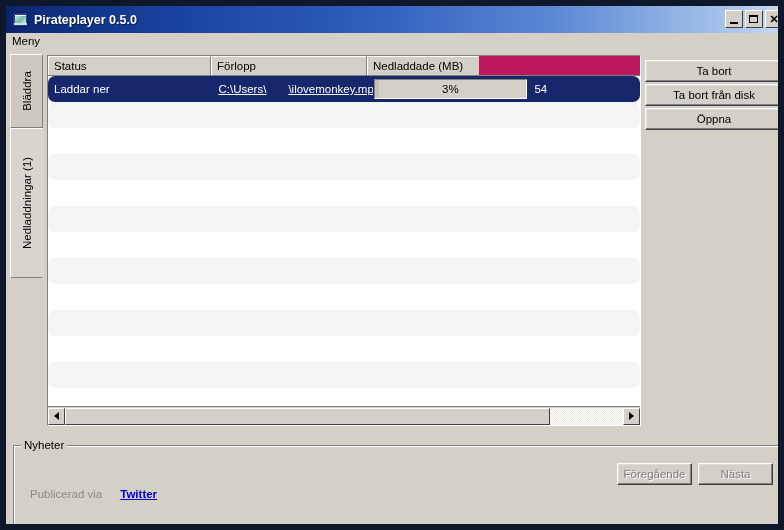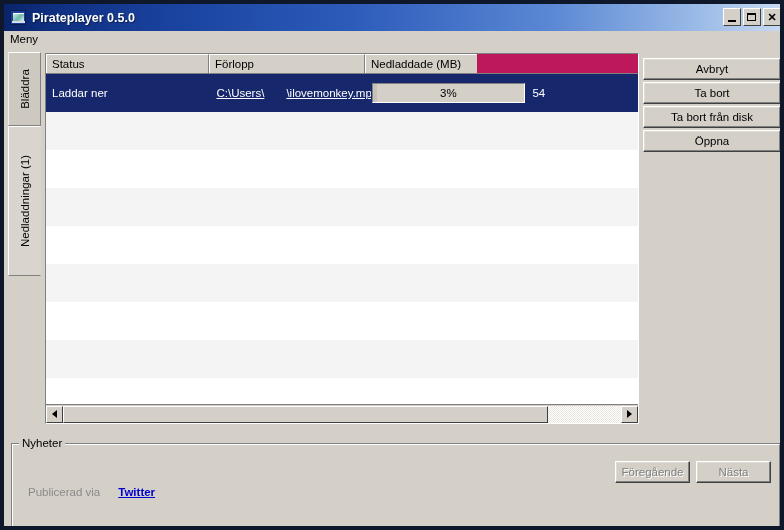--- a/index.html
+++ b/index.html
@@ -8,21 +8,21 @@
     width: 784px; height: 530px;
     overflow: hidden;
     font-family: "Liberation Sans", sans-serif;
     font-size: 12px;
     background: #d4d0c8;
   }
   #app {
     position: relative;
     width: 784px; height: 530px;
     background: #d4d0c8;
-    border: 4px solid #0f172a;
+    border: 6px solid #0f172a;
     overflow: hidden;
   }
 
   
   #titlebar {
     position: absolute; left: 0; top: 0;
     width: 782px; height: 27px;
     background: linear-gradient(to right,
         #0a246a 0%, #0f2f80 6%, #1a43a0 22%,
         #2d5cbb 45%, #5b88d4 70%, #9fbee8 90%, #c9dbf2 100%);
@@ -159,22 +159,23 @@
     cursor: default;
   }
   .c-status   { width: 163px; }
   .c-filename { width: 163px; }
   .c-progress { width: 156px; }
   .c-size     { width: 112px; border-right-color: #d4d0c8; }
 
   #rows { position: relative; }
   .row {
     display: flex;
-    height: 38px;
+    height: 26px;
     align-items: stretch;
+    border-radius: 7px;
   }
   .row.odd  { background: #ffffff; }
   .row.even { background: #f4f4f4; }
   .row.selected { background: #16286b; }
   .cell {
     display: flex; align-items: center;
     padding-left: 6px;
     font-size: 11.5px; color: #000;
     overflow: hidden; white-space: nowrap;
   }
@@ -469,21 +470,20 @@
       <div id="sb-track">
         <div id="sb-thumb" style="width: 87%;"></div>
       </div>
       <div class="sb-arrow">
           <div class="tri-r"></div>
         </div>
     </div>
   </div>
 
   <div id="sidebuttons">
-    <div class="btn">Avbryt</div>
     <div class="btn">Ta bort</div>
     <div class="btn">Ta bort från disk</div>
     <div class="btn">Öppna</div>
   </div>
 
   <div id="newsbox">
     <div id="newsbox-inner"></div>
     <div id="newsbox-legend">Nyheter</div>
     <div id="news-content">
       <span>Publicerad via</span>

